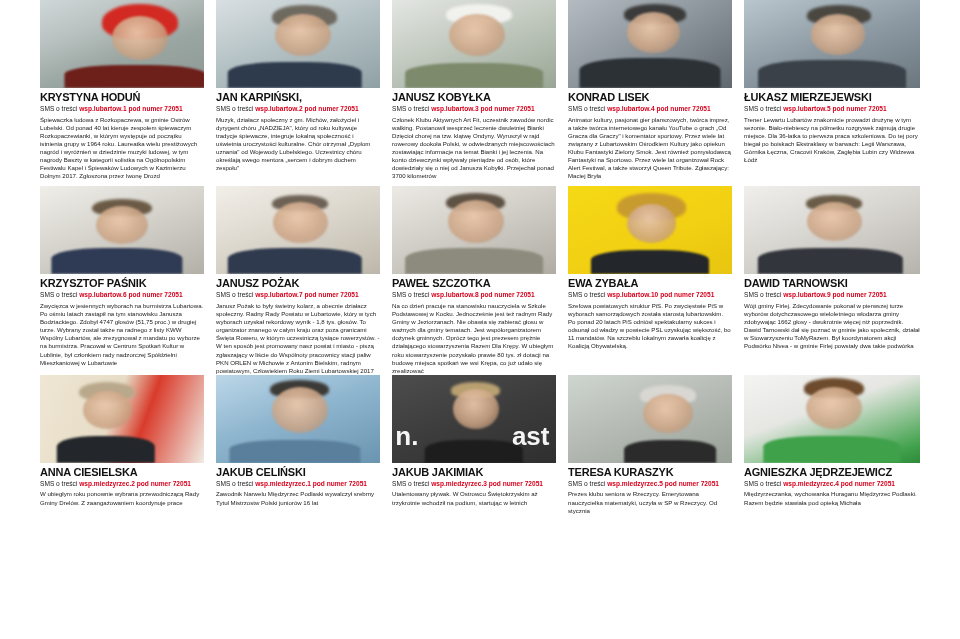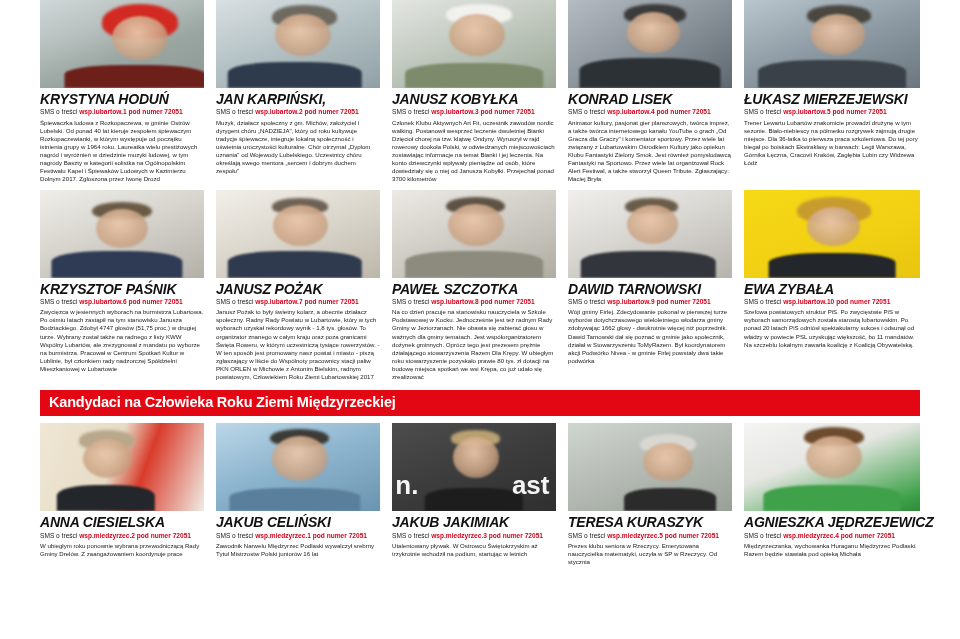--- a/index.html
+++ b/index.html
@@ -20,28 +20,27 @@
     width: 100%;
     background: #cfcfcf;
     position: relative;
     overflow: hidden;
     margin-bottom: 4px;
   }
 
   .cand-name {
     font-family: "Liberation Sans", sans-serif;
     font-weight: bold;
-    font-size: 14px;
+    font-size: 11px;
     letter-spacing: -0.2px;
     color: #111;
     text-transform: uppercase;
     line-height: 1.05;
     margin-bottom: 1.5px;
     white-space: nowrap;
-    font-style: italic;
   }
   .sms-line {
     font-size: 6.6px;
     color: #1a1a1a;
     line-height: 1.15;
     margin-bottom: 3px;
     white-space: nowrap;
   }
   .sms-line .code { color: #d6001c; font-weight: bold; }
   .bio {
@@ -227,52 +226,51 @@
       <div class="cand-name">PAWEŁ SZCZOTKA</div>
       <div class="sms-line">
         <span>SMS o treści</span>
         <span class="code">wsp.lubartow.8</span>
         <span class="code">pod numer 72051</span>
       </div>
       <div class="bio">Na co dzień pracuje na stanowisku nauczyciela w Szkole Podstawowej w Kocku. Jednocześnie jest też radnym Rady Gminy w Jeziorzanach. Nie obawia się zabierać głosu w ważnych dla gminy tematach. Jest współorganizatorem dożynek gminnych. Oprócz tego jest prezesem prężnie działającego stowarzyszenia Razem Dla Krępy. W ubiegłym roku stowarzyszenie pozyskało prawie 80 tys. zł dotacji na budowę miejsca spotkań we wsi Krępa, co już udało się zrealizować</div>
     </div>
 
     <div class="card">
+      <div class="photo p10" style="height:88px">
+        <div class="hair" style="left:30%;top:8%;width:42%;height:30%;background:#c89b2e"></div>
+        <div class="face" style="left:36%;top:20%;width:30%;height:44%"></div>
+        <div class="torso" style="width:72%;height:28%;background:#23262a;left:50%"></div>
+      </div>
+      <div class="cand-name">EWA ZYBAŁA</div>
+      <div class="sms-line">
+        <span>SMS o treści</span>
+        <span class="code">wsp.lubartow.10</span>
+        <span class="code">pod numer 72051</span>
+      </div>
+      <div class="bio">Szefowa powiatowych struktur PiS. Po zwycięstwie PiS w wyborach samorządowych została starostą lubartowskim. Po ponad 20 latach PiS odniósł spektakularny sukces i odsunął od władzy w powiecie PSL uzyskując większość, bo 11 mandatów. Na szczeblu lokalnym zawarła koalicję z Koalicją Obywatelską.</div>
+    </div>
+
+    <div class="card">
       <div class="photo p9" style="height:88px">
         <div class="hair" style="left:35%;top:10%;width:32%;height:18%;background:#6a5c48"></div>
         <div class="face" style="left:36%;top:18%;width:31%;height:44%"></div>
         <div class="torso" style="width:82%;height:30%;background:#32363c;left:49%"></div>
       </div>
       <div class="cand-name">DAWID TARNOWSKI</div>
       <div class="sms-line">
         <span>SMS o treści</span>
         <span class="code">wsp.lubartow.9</span>
         <span class="code">pod numer 72051</span>
       </div>
       <div class="bio">Wójt gminy Firlej. Zdecydowanie pokonał w pierwszej turze wyborów dotychczasowego wieloletniego włodarza gminy zdobywając 1662 głosy - dwukrotnie więcej niż poprzednik. Dawid Tarnowski dał się poznać w gminie jako społecznik, działał w Stowarzyszeniu ToMyRazem. Był koordynatorem akcji Podwórko Nivea - w gminie Firlej powstały dwa takie podwórka</div>
     </div>
 
-    <div class="card">
-      <div class="photo p10" style="height:88px">
-        <div class="hair" style="left:30%;top:8%;width:42%;height:30%;background:#c89b2e"></div>
-        <div class="face" style="left:36%;top:20%;width:30%;height:44%"></div>
-        <div class="torso" style="width:72%;height:28%;background:#23262a;left:50%"></div>
-      </div>
-      <div class="cand-name">EWA ZYBAŁA</div>
-      <div class="sms-line">
-        <span>SMS o treści</span>
-        <span class="code">wsp.lubartow.10</span>
-        <span class="code">pod numer 72051</span>
-      </div>
-      <div class="bio">Szefowa powiatowych struktur PiS. Po zwycięstwie PiS w wyborach samorządowych została starostą lubartowskim. Po ponad 20 latach PiS odniósł spektakularny sukces i odsunął od władzy w powiecie PSL uzyskując większość, bo 11 mandatów. Na szczeblu lokalnym zawarła koalicję z Koalicją Obywatelską.</div>
-    </div>
-
   </div>
 
-  <div class="banner">Kandydaci na Człowieka Roku Ziemi Międzyrzeckiej</div>
 
   <div class="row">
 
     <div class="card">
       <div class="photo p12" style="height:88px">
         <div class="hair" style="left:24%;top:8%;width:34%;height:22%;background:#b9a88b"></div>
         <div class="face" style="left:26%;top:18%;width:30%;height:44%"></div>
         <div class="torso" style="width:60%;height:30%;background:#23262a;left:40%"></div>
       </div>
       <div class="cand-name">ANNA CIESIELSKA</div>

